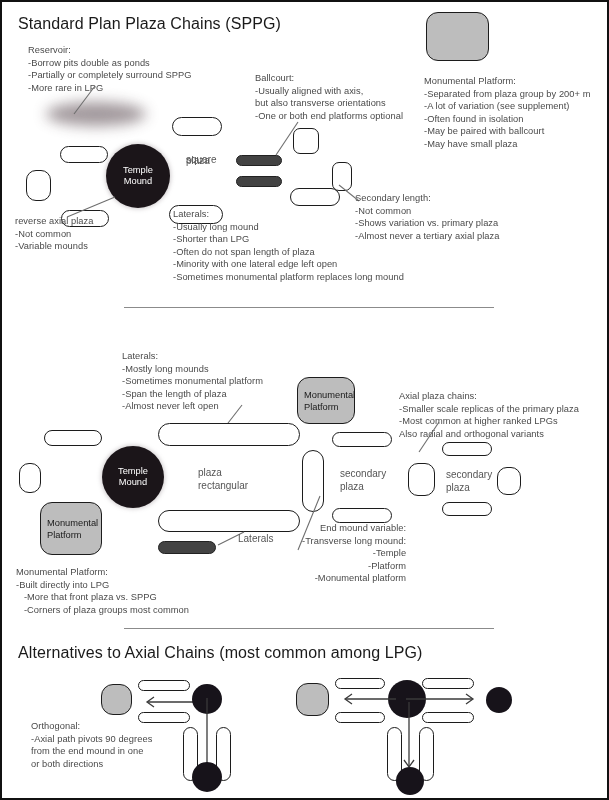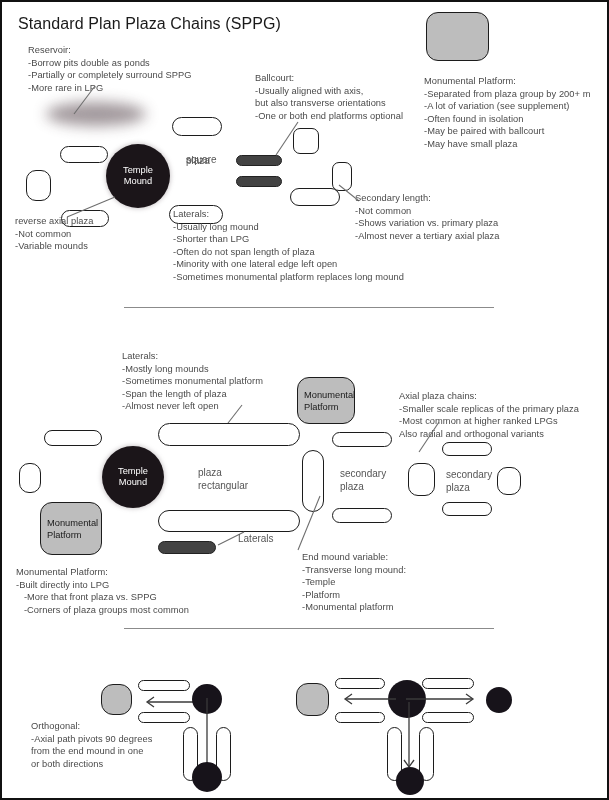--- a/index.html
+++ b/index.html
@@ -249,21 +249,21 @@
   <svg class="leader" style="left:216px; top:530px; width:30px; height:16px;">
     <line x1="0" y1="13" x2="26" y2="0"></line>
   </svg>
   <div class="lbl" style="left:236px; top:531px;">Laterals</div>
 
   <div class="mound tall" style="left:300px; top:448px; width:22px; height:62px;"></div>
 
   <svg class="leader" style="left:296px; top:494px; width:26px; height:56px;">
     <line x1="22" y1="0" x2="0" y2="54"></line>
   </svg>
-  <div class="t" style="left:300px; top:549px;">End mound variable:
+  <div class="t" style="left:300px; top:520px;text-align:right;">End mound variable:
 -Transverse long mound:
 -Temple
 -Platform
 -Monumental platform</div>
 
   <div class="mound long" style="left:330px; top:430px; width:60px; height:15px;"></div>
   <div class="mound stub" style="left:406px; top:461px; width:27px; height:33px;"></div>
   <div class="mound long" style="left:330px; top:506px; width:60px; height:15px;"></div>
 
   <div class="lbl" style="left:338px; top:466px;">secondary</div>
@@ -276,20 +276,21 @@
   <div class="lbl" style="left:444px; top:467px;">secondary</div>
   <div class="lbl" style="left:444px; top:480px;">plaza</div>
 
   <div class="t" style="left:14px; top:564px;">Monumental Platform:
 -Built directly into LPG
    -More that front plaza vs. SPPG
    -Corners of plaza groups most common</div>
 
   <div class="divider" style="left:122px; top:626px; width:370px;"></div>
 
+  <div class="heading" style="left:16px; top:641px;">Alternatives to Axial Chains (most common among LPG)</div>
 
   <div class="mon-plat blank" style="left:99px; top:682px; width:31px; height:31px;"></div>
   <div class="mound long" style="left:136px; top:678px; width:52px; height:11px;"></div>
   <div class="mound long" style="left:136px; top:710px; width:52px; height:11px;"></div>
 
   <svg class="arrowsvg" style="left:140px; top:690px; width:62px; height:20px;">
     <line x1="60" y1="10" x2="6" y2="10"></line>
     <path d="M 12 5 L 5 10 L 12 15"></path>
   </svg>
 

